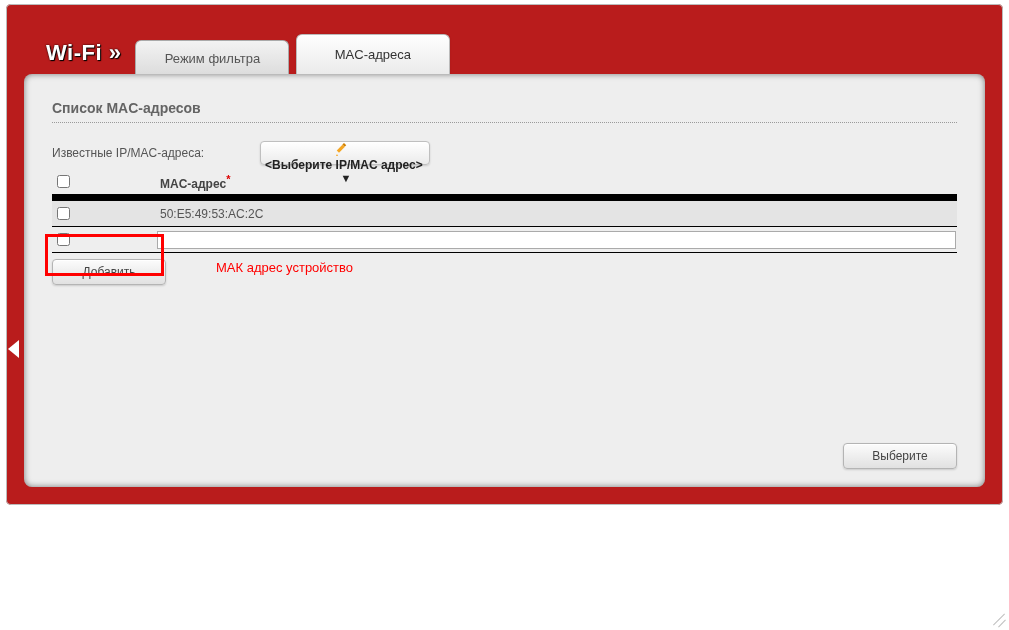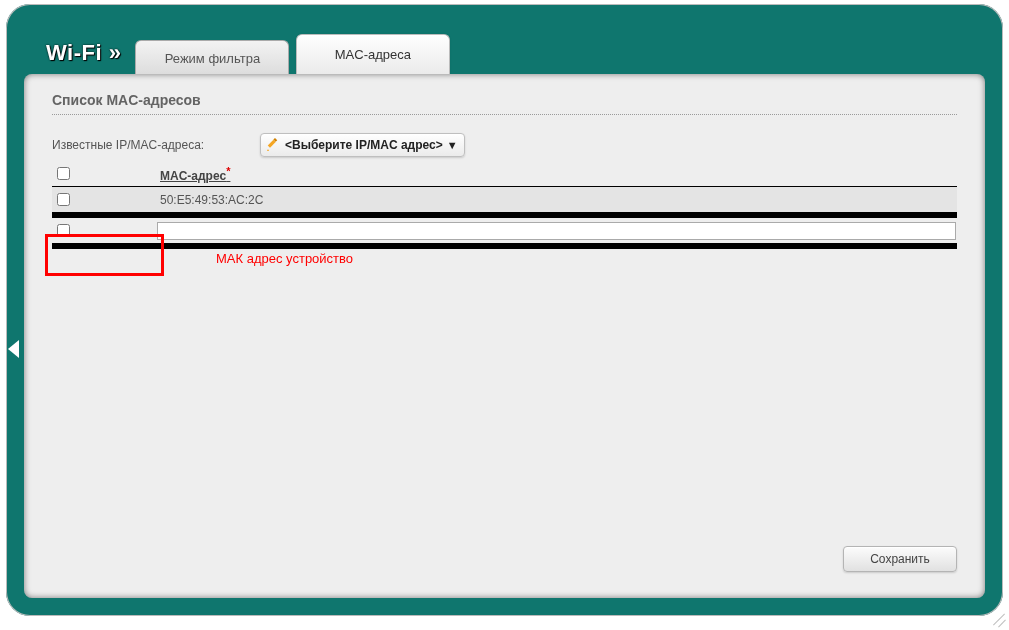--- a/index.html
+++ b/index.html
@@ -1,20 +1,20 @@
 <!DOCTYPE html>
 <html><head>
 <meta charset="utf-8">
 <style>
   html, body { margin:0; padding:0; background:#fff; font-family: Arial, Helvetica, sans-serif; }
   .page { width:1009px; height:630px; background:#fff; position:relative; }
   .router {
-    position:absolute; left:6px; top:4px; width:997px; height:612px;
-    background:#0f766e;
-    border-radius:24px;
+    position:absolute; left:6px; top:4px; width:997px; height:501px;
+    background:#b91c1c;
+    border-radius:5px;
     box-shadow: 0 0 0 1px #bbb inset;
   }
   .header {
     position:absolute; left:40px; top:28px; right:18px; height:48px;
   }
   .page-title {
     color:#fff; font-size:22px; font-weight:bold;
     text-shadow: 1px 1px 1px #000, 0 0 2px #000;
     float:left; margin-top:8px; margin-right:14px;
     letter-spacing:0.5px;
@@ -42,47 +42,48 @@
     border-color:#bbb;
     box-shadow:0 0 2px rgba(0,0,0,0.1);
   }
   .panel {
     position:absolute; left:18px; top:70px; right:18px; bottom:18px;
     background:#eeeeee;
     border-radius:8px;
     box-shadow: 0 0 6px rgba(0,0,0,0.5) inset;
     overflow:hidden;
   }
-  .panel-inner { padding:18px 28px 18px 28px; height:calc(100% - 44px); position:relative; }
+  .panel-inner { padding:26px 28px 18px 28px; height:calc(100% - 44px); position:relative; }
   .section-title { font-size:14px; font-weight:bold; color:#646464; margin-bottom:6px; }
   .dotted-sep {
     border:none; border-bottom:1px dotted #9a9a9a; margin:0 0 18px 0;
   }
 
   .known-row { display:flex; align-items:center; margin-bottom:4px; }
   .known-label { font-size:12px; color:#555; width:208px; }
 
   .dropdown {
     display:inline-flex; align-items:center;
     background:linear-gradient(#ffffff,#ebebeb);
     border:1px solid #bfbfbf; border-radius:4px;
     height:22px; padding:0 6px 0 4px; cursor:pointer;
     box-shadow:0 1px 0 #fff inset, 0 1px 2px rgba(0,0,0,0.15);
+    flex-direction:column;
   }
   .dropdown .pencil { width:16px; height:16px; margin-right:4px; display:inline-block; }
   .dropdown .dd-text { font-size:12px; font-weight:bold; color:#222; }
   .dropdown .dd-caret { margin-left:4px; font-size:11px; color:#222; }
 
   .mac-table { width:100%; border-collapse:collapse; }
   .mac-table th, .mac-table td {
     text-align:left; font-size:12px; color:#555;
     padding:3px 4px;
-    border-bottom:6px solid #000000;
-  }
-  .mac-table thead th { border-bottom:1px solid #000000; font-weight:bold; color:#444;text-decoration:underline;}
+    border-bottom:1px solid #000000;
+  }
+  .mac-table thead th { border-bottom:7px solid #000000; font-weight:bold; color:#444;}
   .mac-table .chk-col { width:96px; }
   .mac-table tr.alt td { background:#e4e4e4; }
   .asterisk { color:#d00; font-size:11px; vertical-align:super; }
   .mac-table input[type=checkbox]{ margin-left:1px; }
   .mac-input {
     width:100%; box-sizing:border-box; height:18px;
     border:1px solid #aaa; font-size:12px; padding:1px 3px;
     background:#fff;
   }
   .input-cell { padding:2px 1px 2px 1px !important; position:relative;}
@@ -188,25 +189,28 @@
             <tr>
               <td class="chk-col"><input type="checkbox" style=""></td>
               <td class="input-cell">
                 <input class="mac-input" type="text" value="" style="">
                 <div class="annotation">МАК адрес устройство</div>
               </td>
             </tr>
           </tbody>
         </table>
 
+        <div class="add-btn-wrap">
+          <span class="btn">Добавить</span>
+        </div>
 
         <div class="highlight-box" style="left:21px; top:160px; width:113px; height:36px;"></div>
 
         <div class="save-row">
-          <span class="btn">Сохранить</span>
+          <span class="btn">Выберите</span>
         </div>
 
       </div>
     </div>
 
   </div>
 
   <div class="corner-resize"></div>
 </div>
 

